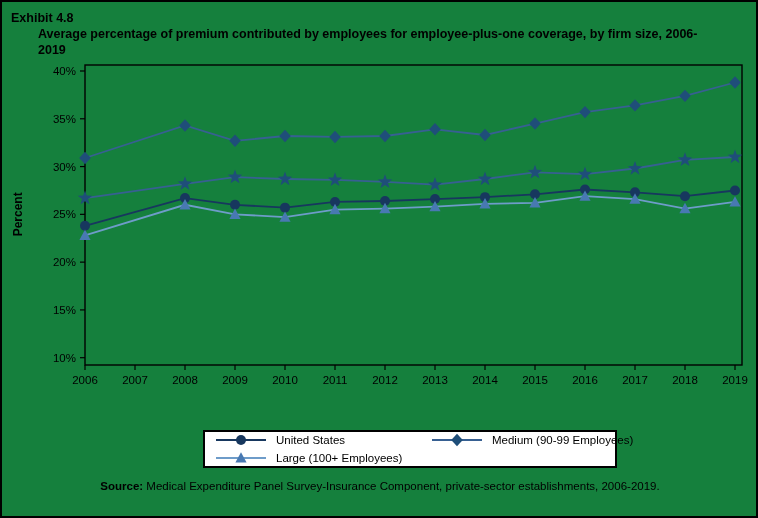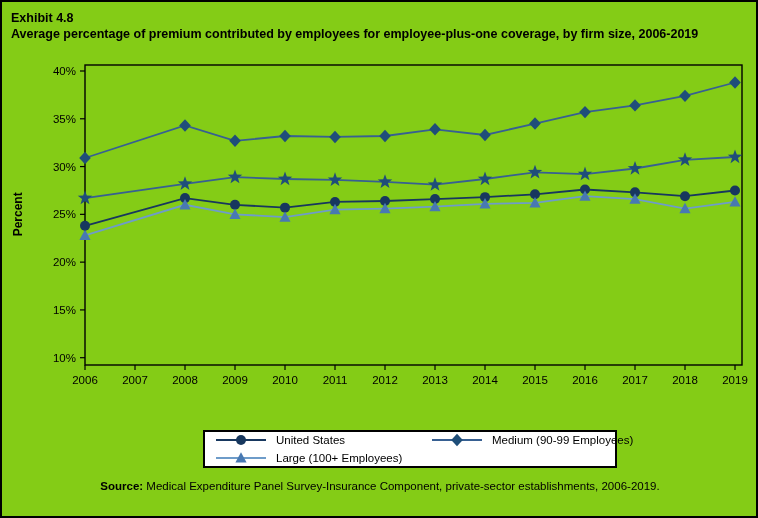--- a/index.html
+++ b/index.html
@@ -1,27 +1,27 @@
 <!DOCTYPE html>
 <html><head>
 <meta charset="utf-8">
 <style>
   html,body{margin:0;padding:0;background:#fff;}
   .page{
     position:relative;
     width:754px;height:514px;
     border:2px solid #000;
-    background:#84cc16;
+    background:#15803d;
     font-family:"Liberation Sans", sans-serif;
     color:#000;
     overflow:hidden;
   }
   .title-block{position:absolute;left:9px;top:8px;width:706px;}
   .exhibit-label{font-size:12.5px;font-weight:bold;line-height:16px;}
-  .chart-title{font-size:12.5px;font-weight:bold;line-height:16px;}
+  .chart-title{font-size:12.5px;font-weight:bold;line-height:16px;margin-left:27px;}
   #chart-svg{position:absolute;left:0;top:0;}
   .legend-box{
     position:absolute;left:201px;top:428px;width:410px;height:34px;
     border:2px solid #000;background:#fff;
     display:grid;grid-template-columns:216px 1fr;
     align-content:center;row-gap:2px;
   }
   .legend-item{display:flex;align-items:center;height:16px;padding-left:10px;}
   .legend-item svg{flex:0 0 auto;}
   .legend-label{font-size:11.5px;margin-left:9px;white-space:nowrap;}

